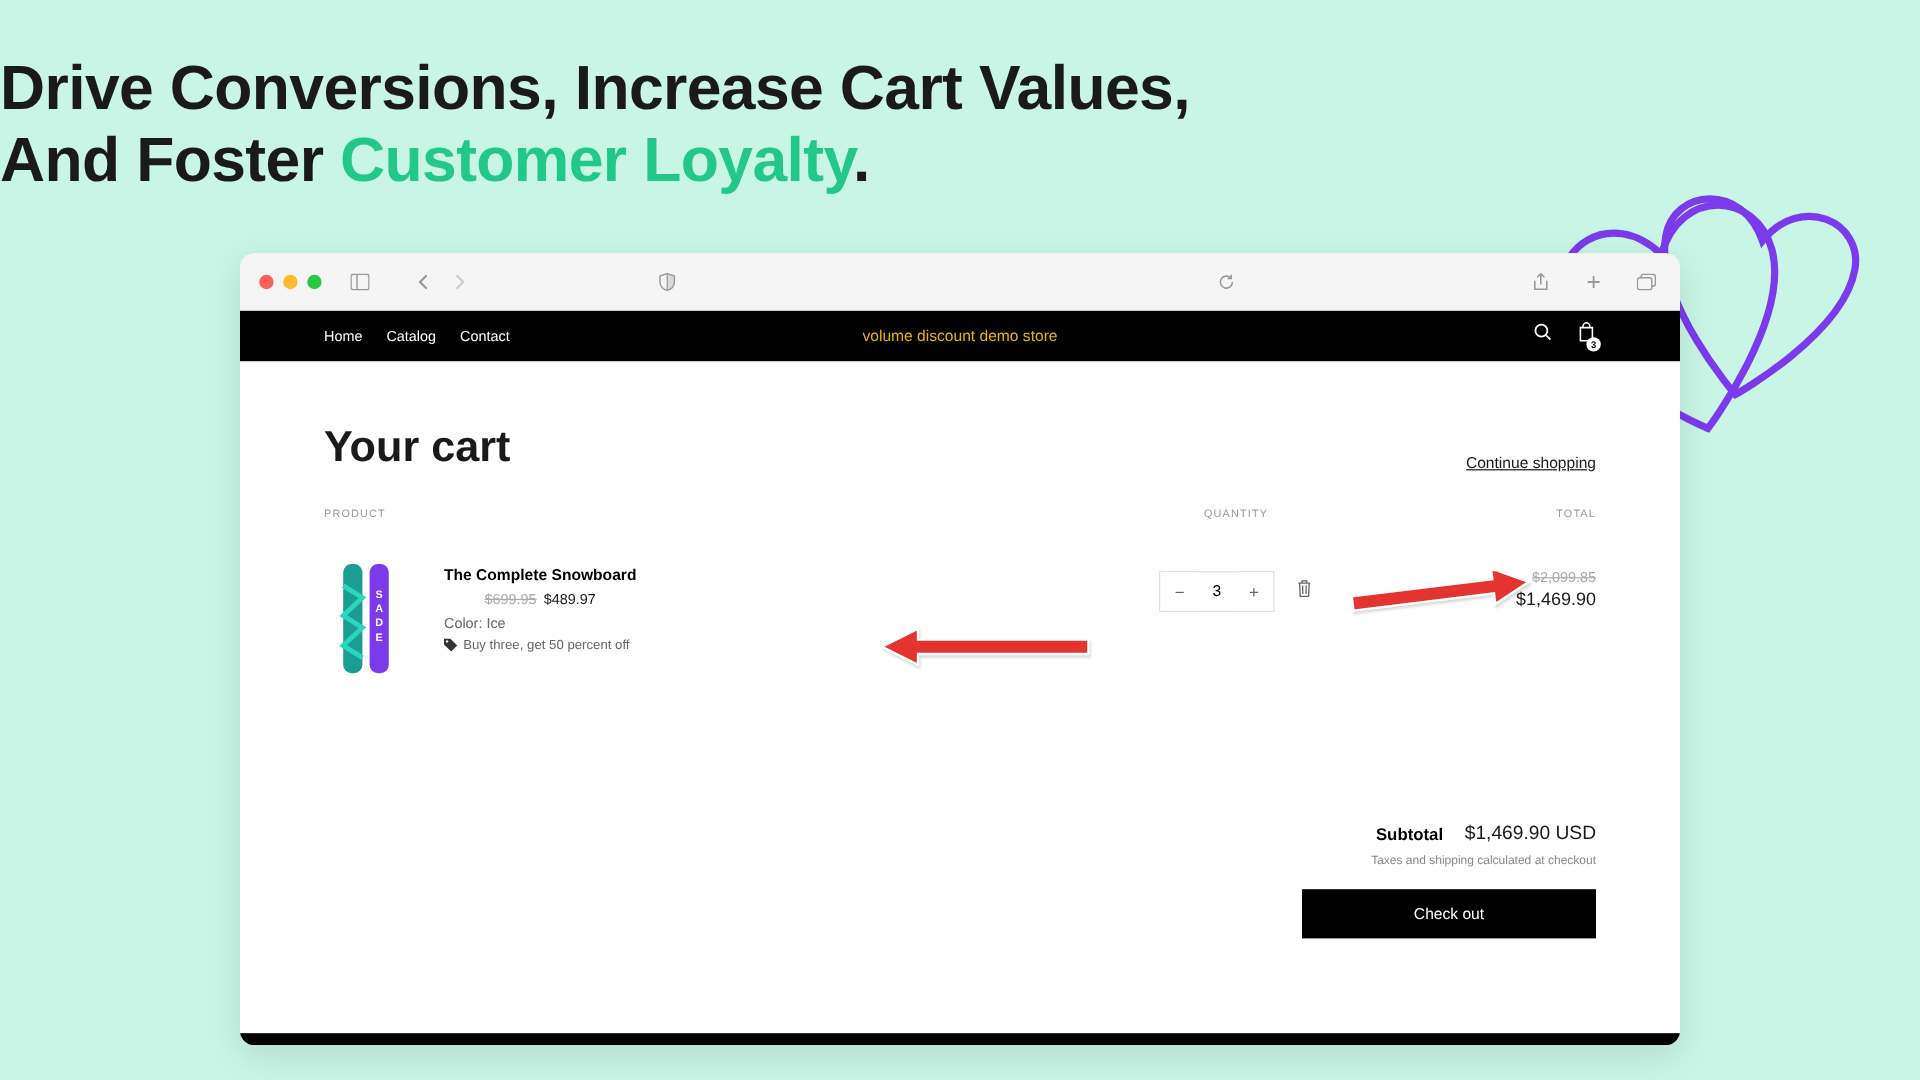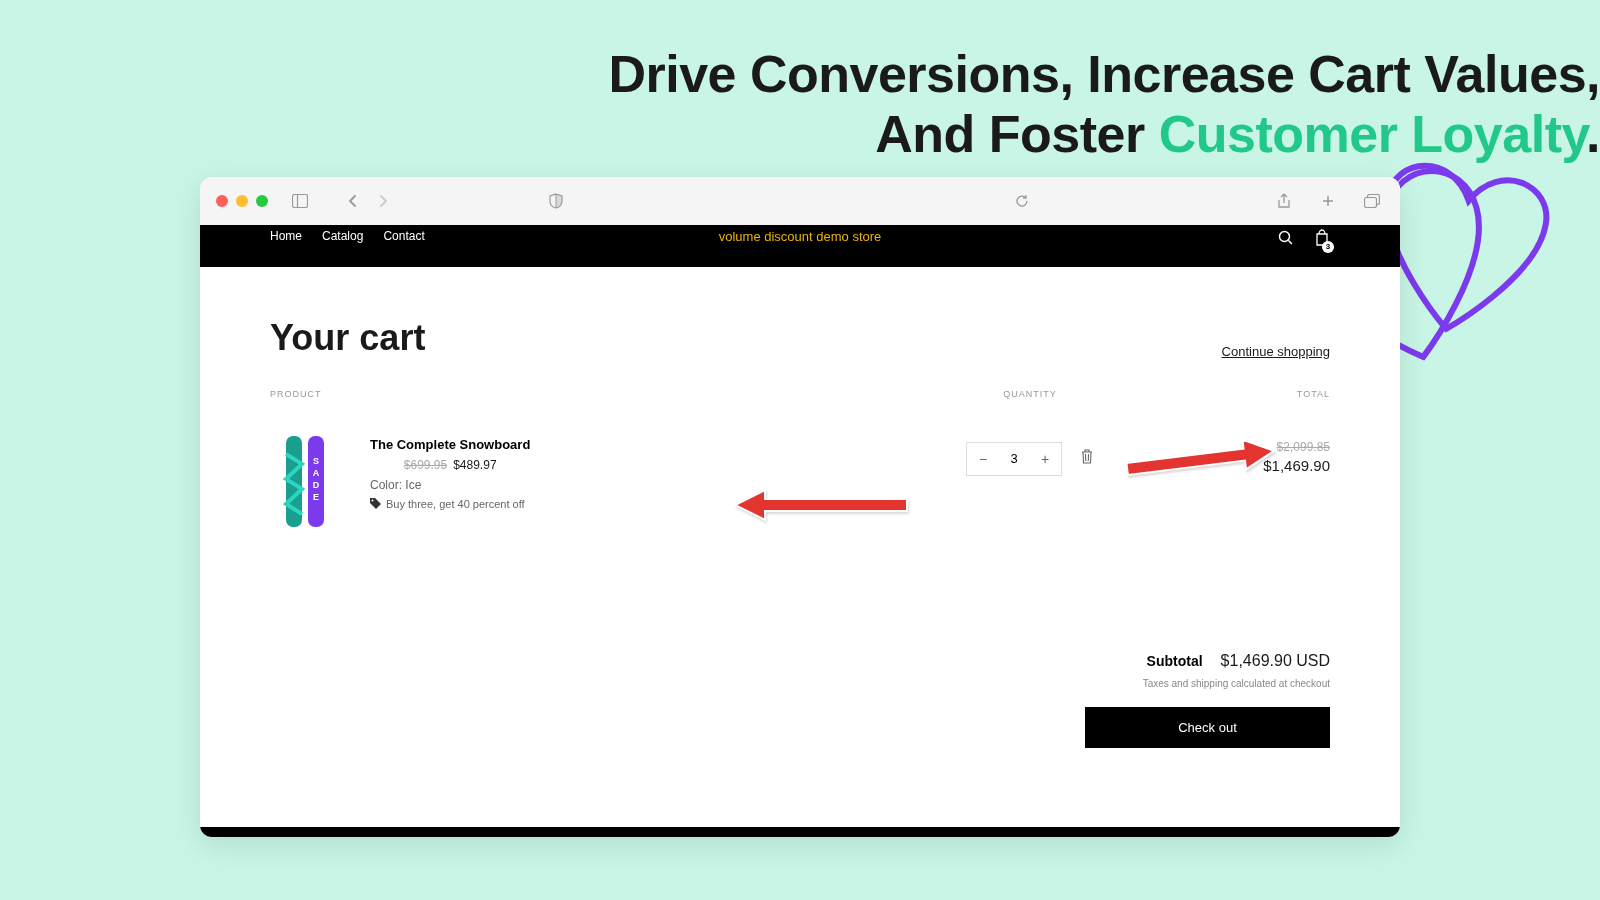--- a/index.html
+++ b/index.html
@@ -17,23 +17,23 @@
     }
     .heart-decoration {
       position: absolute;
       top: 120px;
       right: 20px;
       width: 380px;
       height: 300px;
       z-index: 1;
     }
     .headline {
-      text-align: right;
+      text-align: left;
       padding-top: 45px;
-      padding-bottom: 12px;
+      padding-bottom: 46px;
       position: relative;
       z-index: 2;
     }
     .headline h1 {
       font-size: 52px;
       font-weight: 800;
       line-height: 1.15;
       color: #1a1a1a;
       letter-spacing: -0.5px;
     }
@@ -79,21 +79,21 @@
       width: 24px;
       height: 24px;
     }
     .toolbar-spacer {
       flex: 1;
     }
     .store-header {
       background: #000;
       height: 42px;
       display: flex;
-      align-items: flex-start;
+      align-items: center;
       padding: 4px 70px;
       position: relative;
     }
     .nav-links {
       display: flex;
       gap: 20px;
     }
     .nav-link {
       color: #fff;
       font-size: 12px;
@@ -438,21 +438,21 @@
           <div class="product-name">The Complete Snowboard</div>
           <div class="product-price">
             <span class="price-old">$699.95</span><span class="price-new">$489.97</span>
           </div>
           <div class="product-variant">Color: Ice</div>
           <div class="discount-tag">
             <svg width="11" height="11" viewBox="0 0 11 11">
                 <path d="M0 0 L5 0 L11 6 L6 11 L0 5 Z" fill="#333"></path>
                 <circle cx="2.5" cy="2.5" r="1" fill="#fff"></circle>
               </svg>
-            <span>Buy three, get 40 percent off</span>
+            <span>Buy three, get 50 percent off</span>
           </div>
         </div>
       </div>
 
       <div class="qty-cell">
         <div class="qty-control">
           <button class="qty-btn">−</button>
           <div class="qty-value">3</div>
           <button class="qty-btn">+</button>
         </div>

